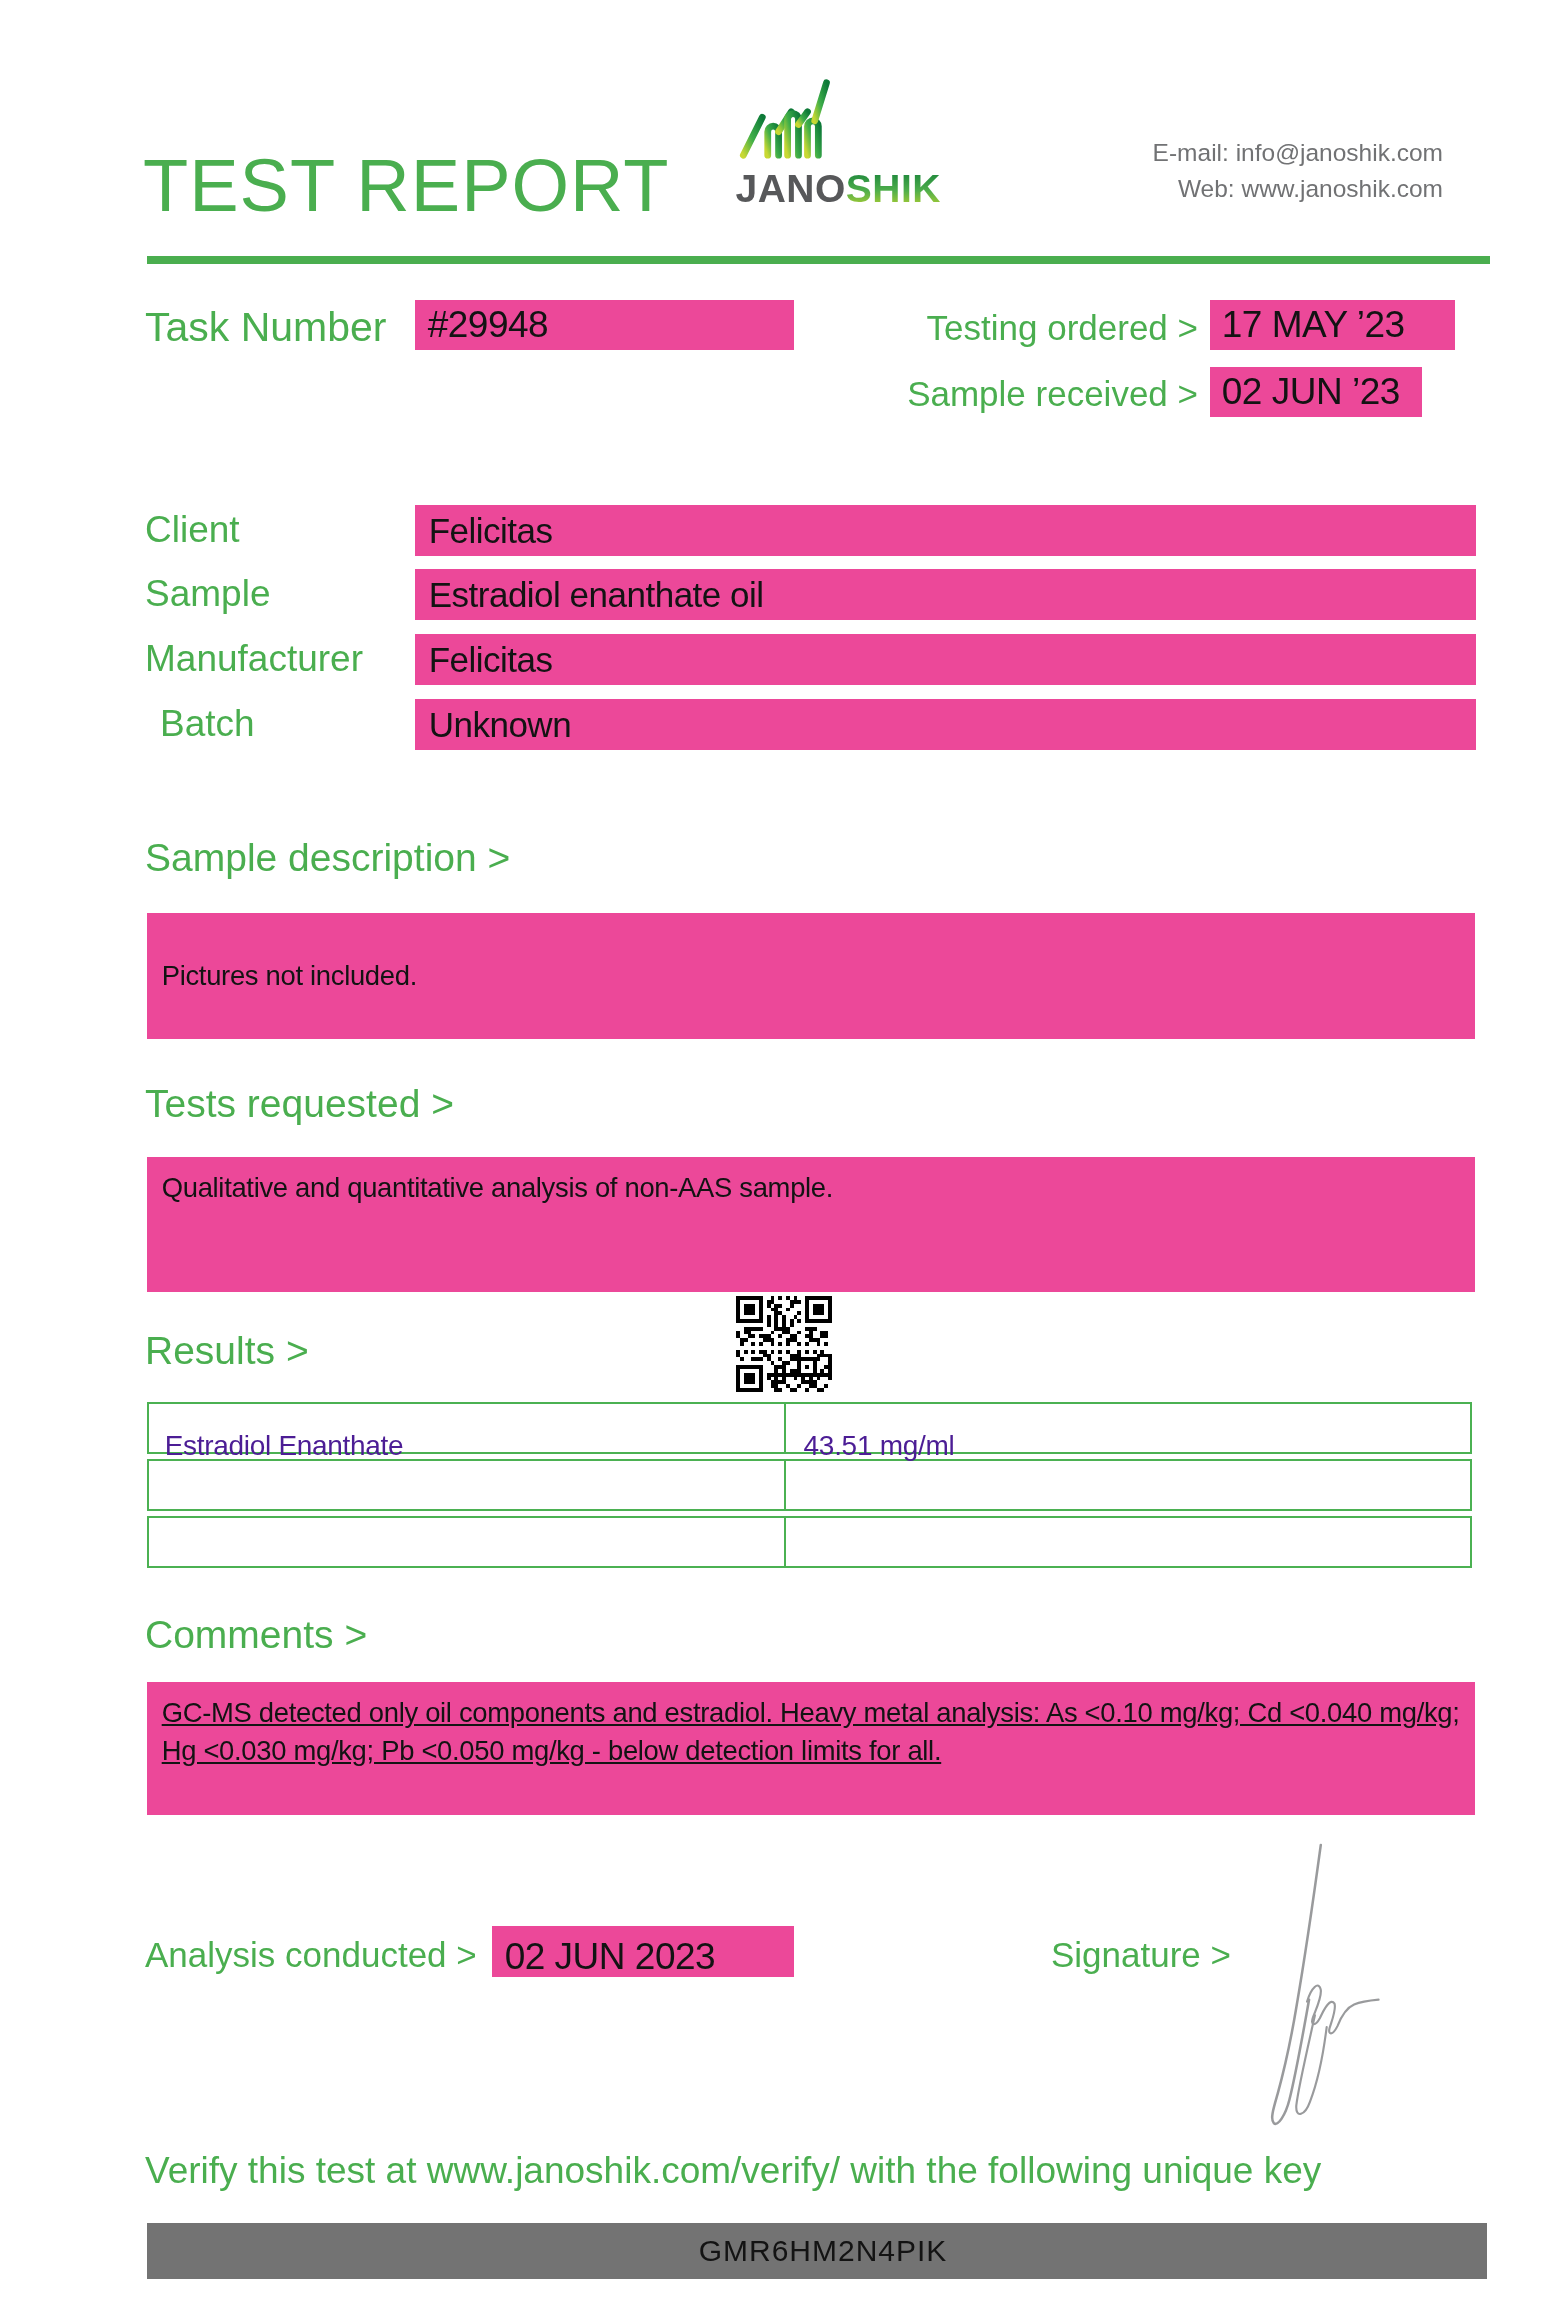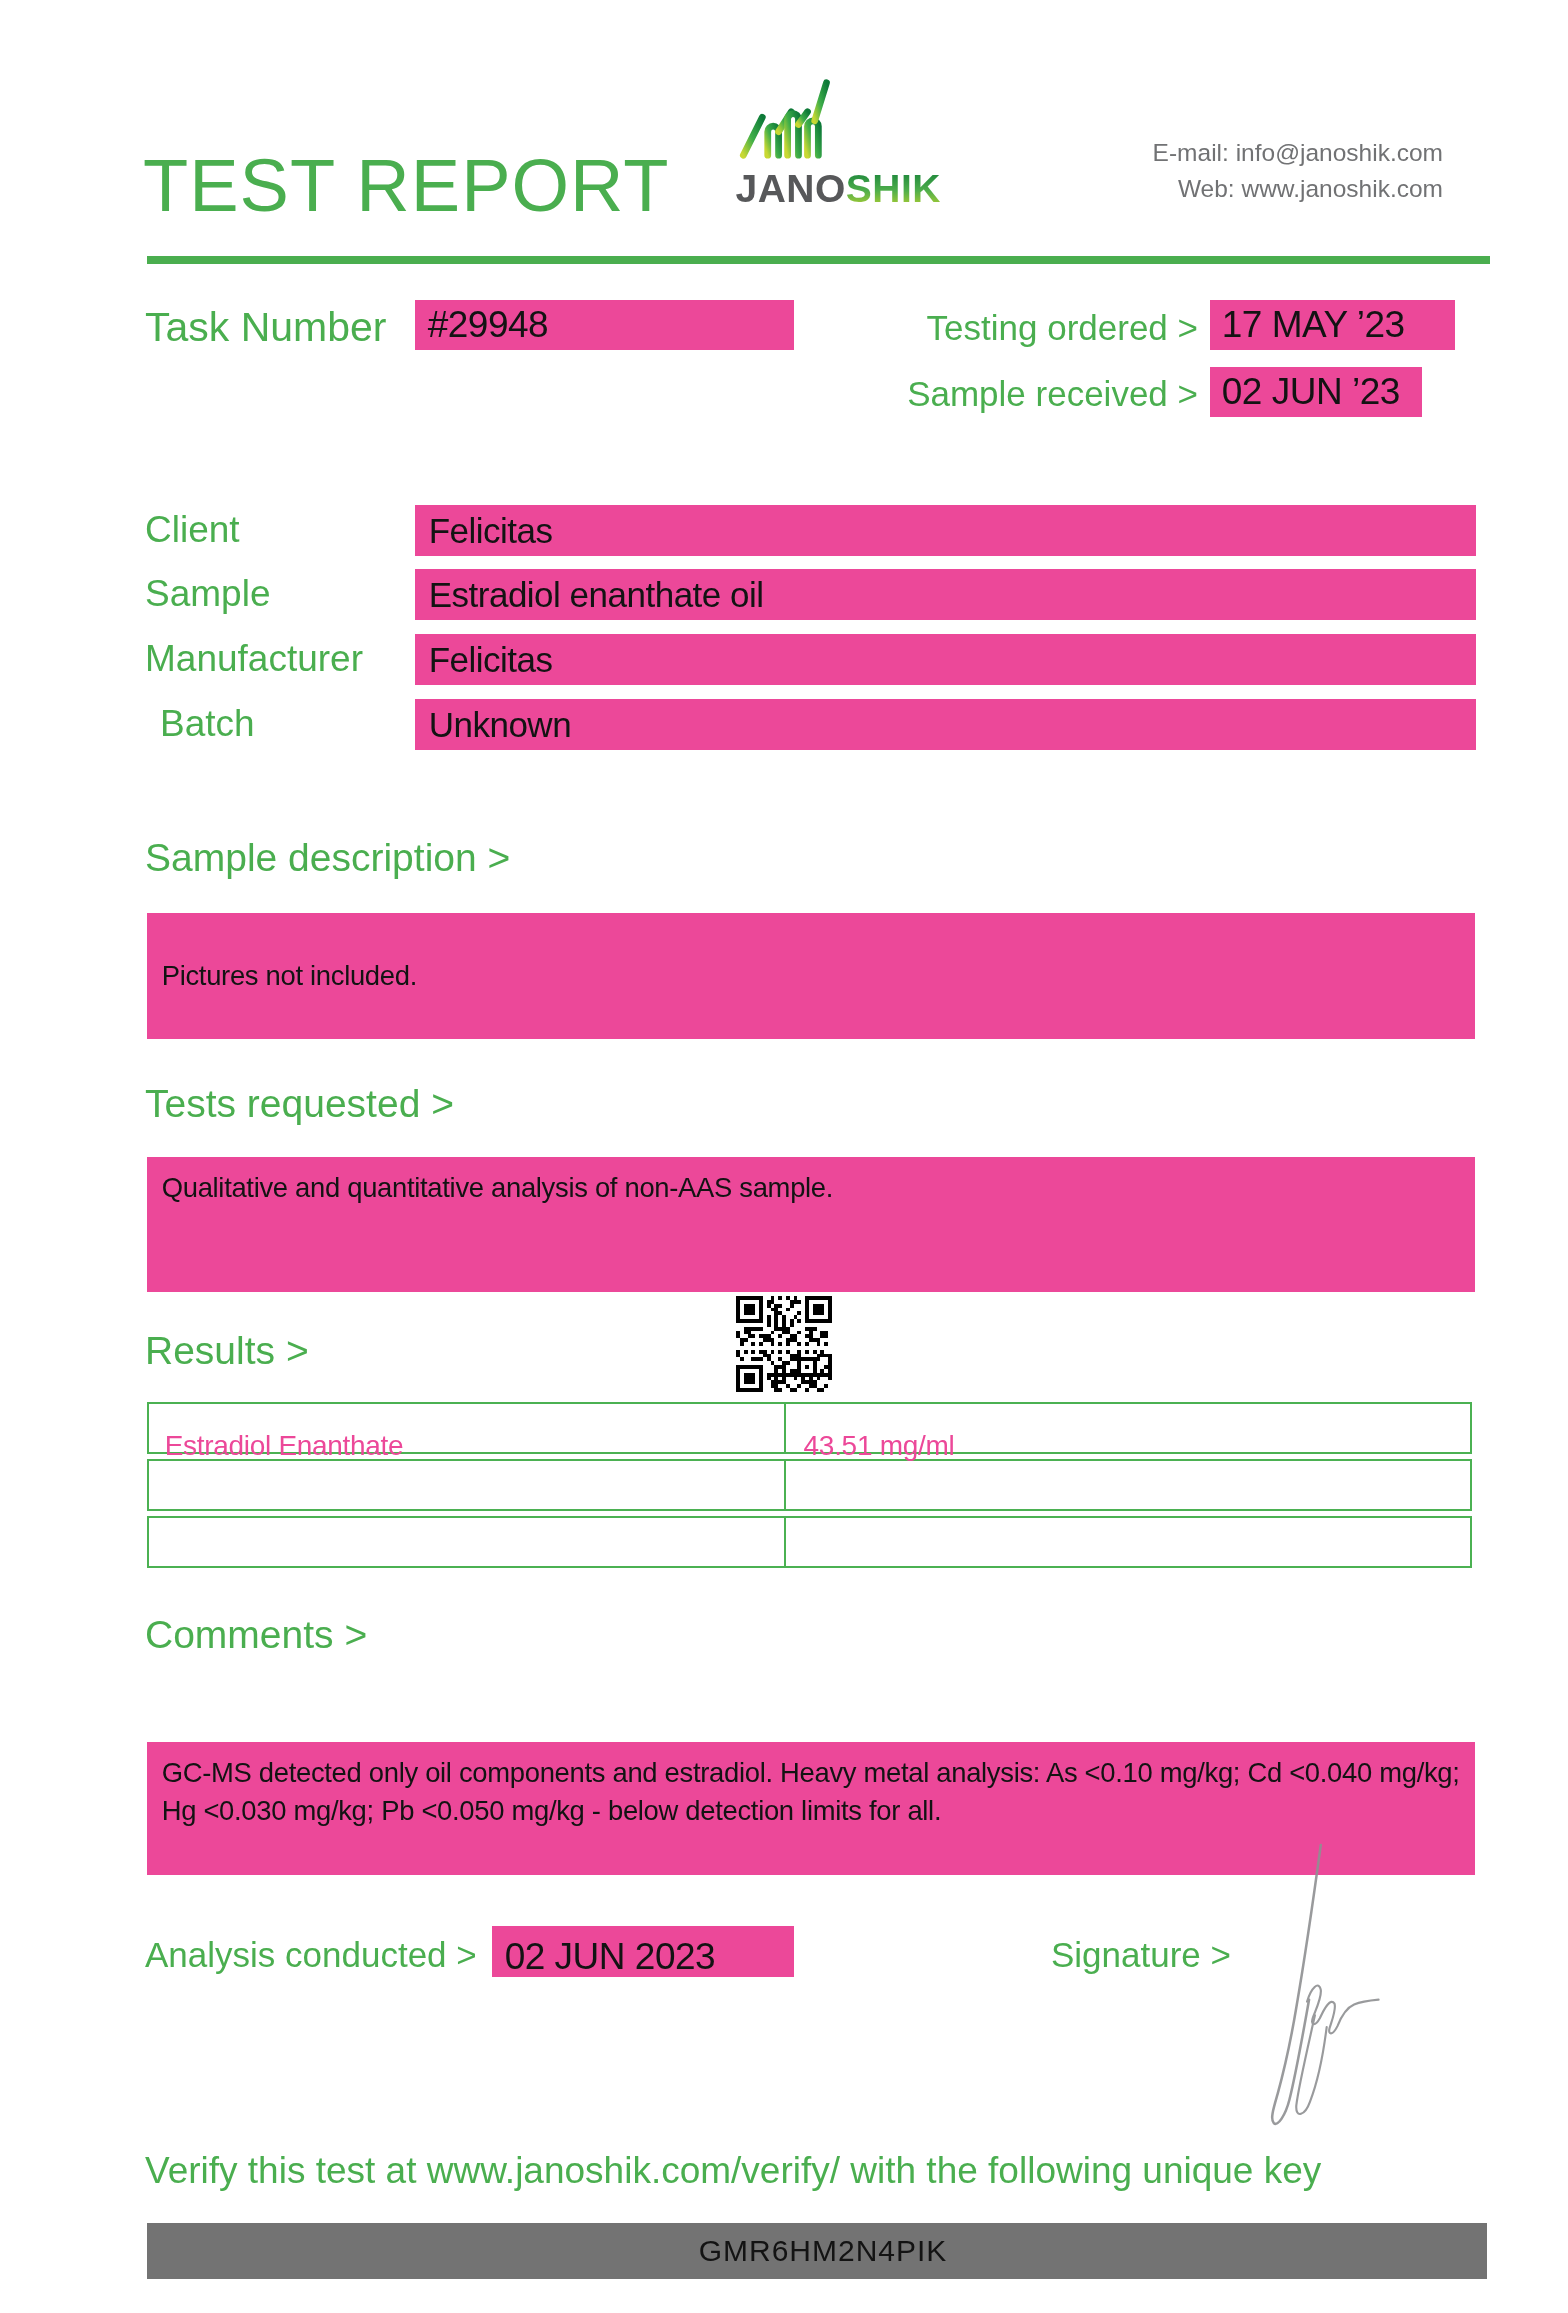--- a/index.html
+++ b/index.html
@@ -19,21 +19,21 @@
   .rule{background:#4aae4f;}
   .contact{font-size:24.5px;line-height:36px;color:#717274;text-align:right;}
   .brand{font-size:39px;font-weight:600;letter-spacing:0.5px;text-align:right;width:100%;}
   .brand .left{color:#57585a;}
   .brand .right{background:linear-gradient(180deg,#0f7c38 0%,#4fae4b 55%,#bfd42e 100%);
                 -webkit-background-clip:text;background-clip:text;color:transparent;}
   .tbl{position:absolute;left:147px;top:1402px;width:1325px;}
   .tbl-row{box-sizing:border-box;height:52px;margin-bottom:4.9px;border:2.9px solid #4bb152;display:flex;background:#fff;}
   .tbl-c1{box-sizing:border-box;width:637px;border-right:2.9px solid #4bb152;display:flex;align-items:center;padding-left:15.7px;}
   .tbl-c2{flex:1;display:flex;align-items:center;padding-left:17.6px;}
-  .tbl-txt{font-size:28px;letter-spacing:-0.3px;color:#ec4899;margin-top:35px;}
+  .tbl-txt{font-size:28px;letter-spacing:-0.3px;color:#4c1d95;margin-top:35px;}
   .keybox{background:#737373;display:flex;align-items:center;justify-content:center;padding-left:12px;}
   .keytxt{font-size:30px;letter-spacing:1px;color:#131313;}
 </style>
 </head>
 <body>
 
 <div id="page">
 
   <div class="abs green title" style="left:143px;top:149px;">TEST REPORT</div>
 
@@ -432,21 +432,21 @@
       <div class="tbl-c1">
         <span class="tbl-txt"></span>
       </div>
       <div class="tbl-c2">
         <span class="tbl-txt"></span>
       </div>
     </div>
   </div>
 
   <div class="abs green heading" style="left:145px;top:1615px;">Comments &gt;</div>
-  <div class="abs gbox" style="left:147px;top:1742px;width:1328px;height:133px;align-items:flex-start;">
+  <div class="abs gbox" style="left:147px;top:1682px;width:1328px;height:133px;align-items:flex-start;text-decoration:underline;">
     <div class="bodytext" style="padding:11.8px 14.7px;">GC-MS detected only oil components and estradiol. Heavy metal analysis: As &lt;0.10 mg/kg; Cd &lt;0.040 mg/kg; Hg &lt;0.030 mg/kg; Pb &lt;0.050 mg/kg - below detection limits for all.</div>
   </div>
 
   <div class="abs green lbl" style="left:145px;top:1937px;">Analysis conducted &gt;</div>
   <div class="abs gbox" style="left:492px;top:1926px;width:302px;height:51px;">
     <span class="val" style="padding-left:12.7px;margin-top:10px;">02 JUN 2023</span>
   </div>
 
   <div class="abs green lbl" style="left:1051px;top:1937px;">Signature &gt;</div>
 

